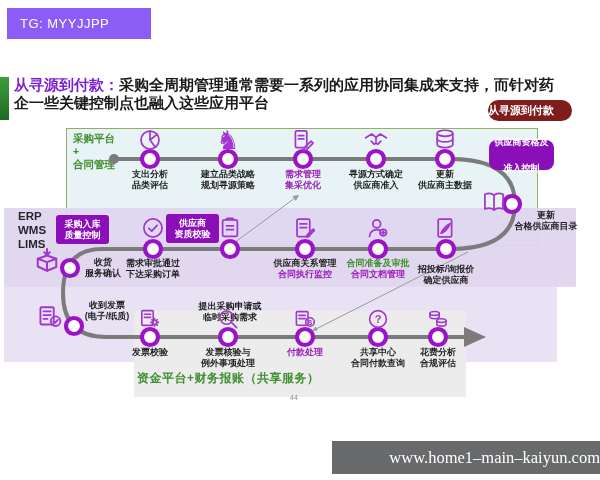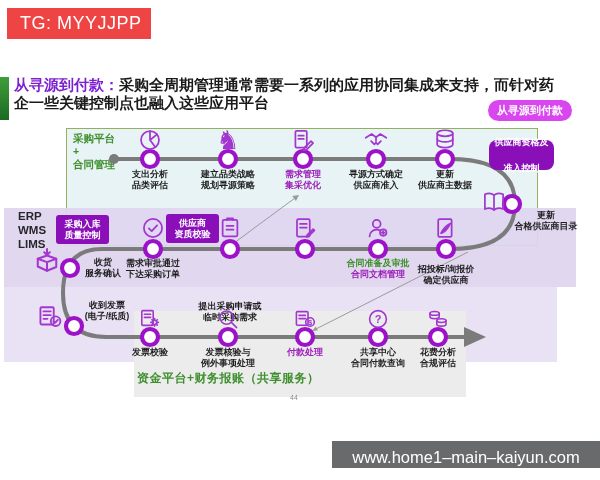--- a/index.html
+++ b/index.html
@@ -1,30 +1,30 @@
 <!DOCTYPE html>
 <html><head>
 <meta charset="utf-8">
 <style>
   html,body{margin:0;padding:0;background:#fff;}
   #canvas{position:relative;width:600px;height:480px;background:#ffffff;overflow:hidden;
           font-family:"Liberation Sans","DejaVu Sans",sans-serif;}
   .abs{position:absolute;}
   
-  #tg-badge{left:7px;top:8px;width:131px;height:31px;background:#ef4444;color:#fff;
-            font-size:18px;line-height:31px;padding-left:13px;letter-spacing:.5px;}
-  #url-bar{left:332px;top:441px;width:268px;height:27px;background:#696a6c;color:#fff;
-           font-size:16.5px;line-height:33px;text-align:center;}
+  #tg-badge{left:7px;top:8px;width:131px;height:31px;background:#8b5cf6;color:#fff;
+            font-size:13px;line-height:31px;padding-left:13px;letter-spacing:.5px;}
+  #url-bar{left:332px;top:441px;width:268px;height:33px;background:#696a6c;color:#fff;
+           font-size:16.5px;line-height:33px;text-align:right;font-family:Liberation Serif, serif;}
   
   #green-bar{left:0;top:77px;width:9px;height:43px;background:linear-gradient(#3f9d3a,#1d6b22);}
   #slide-title{left:14px;top:76px;width:552px;font-size:15px;font-weight:bold;
                line-height:17.5px;color:#1a1a1a;}
   #slide-title .hl{color:#7d1fd0;}
-  #corner-pill{left:488px;top:100px;width:84px;height:21px;background:#d946ef;color:#fff;
-               border-radius:11px;font-size:11px;font-weight:bold;line-height:21px;text-align:center;}
+  #corner-pill{left:488px;top:100px;width:84px;height:21px;background:#7f1d1d;color:#fff;
+               border-radius:11px;font-size:11px;font-weight:bold;line-height:21px;}
   
   #blue-box{left:66px;top:128px;width:472px;height:118px;background:#e7f3f4;border:1.5px solid #93b05f;box-sizing:border-box;}
   #band1{left:4px;top:208px;width:572px;height:79px;background:rgba(223,213,239,0.93);}
   #band2{left:4px;top:287px;width:553px;height:75px;background:rgba(232,225,244,0.96);}
   #gray-panel{left:134px;top:311px;width:332px;height:86px;background:#ececec;}
   
   #lane-procurement{left:73px;top:132px;font-size:10.5px;font-weight:bold;color:#3e8f2d;line-height:13px;}
   #lane-erp{left:18px;top:209px;font-size:11.5px;font-weight:bold;color:#26262b;line-height:14px;}
   #lane-finance{left:137px;top:370px;font-size:12px;font-weight:bold;color:#3e8f2d;letter-spacing:.5px;}
   #page-number{left:290px;top:394px;font-size:7px;color:#8a8a8a;}
@@ -189,20 +189,24 @@
       <div class="c-dark">提出采购申请或</div>
       <div class="c-dark">临时采购需求</div>
     </div>
     <div class="flow-icon" style="left: 305px; top: 228px;">
       <svg width="26" height="26" viewBox="0 0 24 24" fill="none" stroke="currentColor" stroke-width="1.6" stroke-linecap="round" stroke-linejoin="round">
         <rect x="4.6" y="3.8" width="11.8" height="16.2" rx="1.4"></rect>
         <path d="M7.4 8.2h6.2M7.4 11.6h6.2"></path>
         <path d="M13.9 18.6l5.6-5.6 1.2 1.2-5.6 5.6-1.6.4z"></path>
       </svg>
     </div>
+    <div class="node-label" style="left: 305px; top: 258px;">
+      <div class="c-dark">供应商关系管理</div>
+      <div class="c-purple">合同执行监控</div>
+    </div>
     <div class="flow-icon" style="left: 378px; top: 228px;">
       <svg width="26" height="26" viewBox="0 0 24 24" fill="none" stroke="currentColor" stroke-width="1.6" stroke-linecap="round" stroke-linejoin="round">
         <circle cx="10.8" cy="8.2" r="3.6"></circle>
         <path d="M4.2 19.8c0-3.8 2.9-6.2 6.6-6.2 1.1 0 2.1.2 3 .6"></path>
         <circle cx="16.8" cy="16.2" r="3"></circle>
         <path d="M16.8 14.9v2.6M15.5 16.2h2.6"></path>
       </svg>
     </div>
     <div class="node-label" style="left: 378px; top: 258px;">
       <div class="c-green">合同准备及审批</div>

